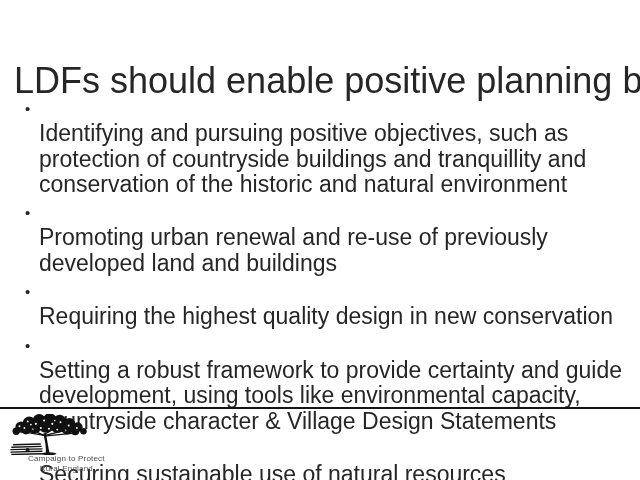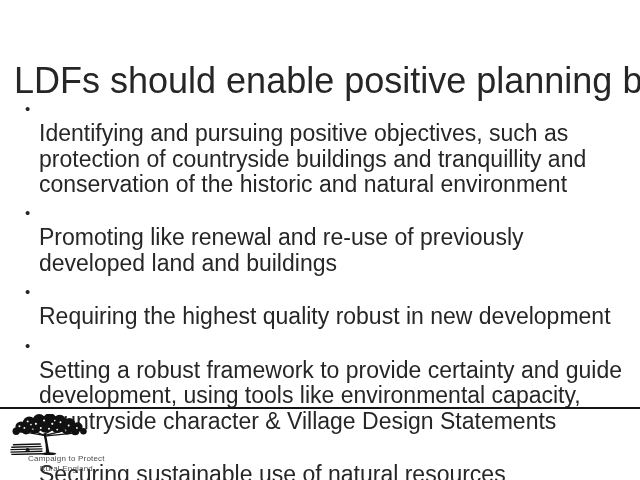--- a/index.html
+++ b/index.html
@@ -74,25 +74,25 @@
 
 <h1 class="slide-title">LDFs should enable positive planning by</h1>
 
 <ul class="bullet-list">
   <li class="bullet-item">
     <span class="bullet-marker">•</span><span>Identifying and pursuing positive objectives, such as
 protection of countryside buildings and tranquillity and
 conservation of the historic and natural environment</span>
   </li>
   <li class="bullet-item">
-    <span class="bullet-marker">•</span><span>Promoting like renewal and re-use of previously
+    <span class="bullet-marker">•</span><span>Promoting urban renewal and re-use of previously
 developed land and buildings</span>
   </li>
   <li class="bullet-item">
-    <span class="bullet-marker">•</span><span>Requiring the highest quality robust in new development</span>
+    <span class="bullet-marker">•</span><span>Requiring the highest quality design in new conservation</span>
   </li>
   <li class="bullet-item">
     <span class="bullet-marker">•</span><span>Setting a robust framework to provide certainty and guide
 development, using tools like environmental capacity,
 countryside character &amp; Village Design Statements</span>
   </li>
   <li class="bullet-item">
     <span class="bullet-marker">•</span><span>Securing sustainable use of natural resources</span>
   </li>
 

